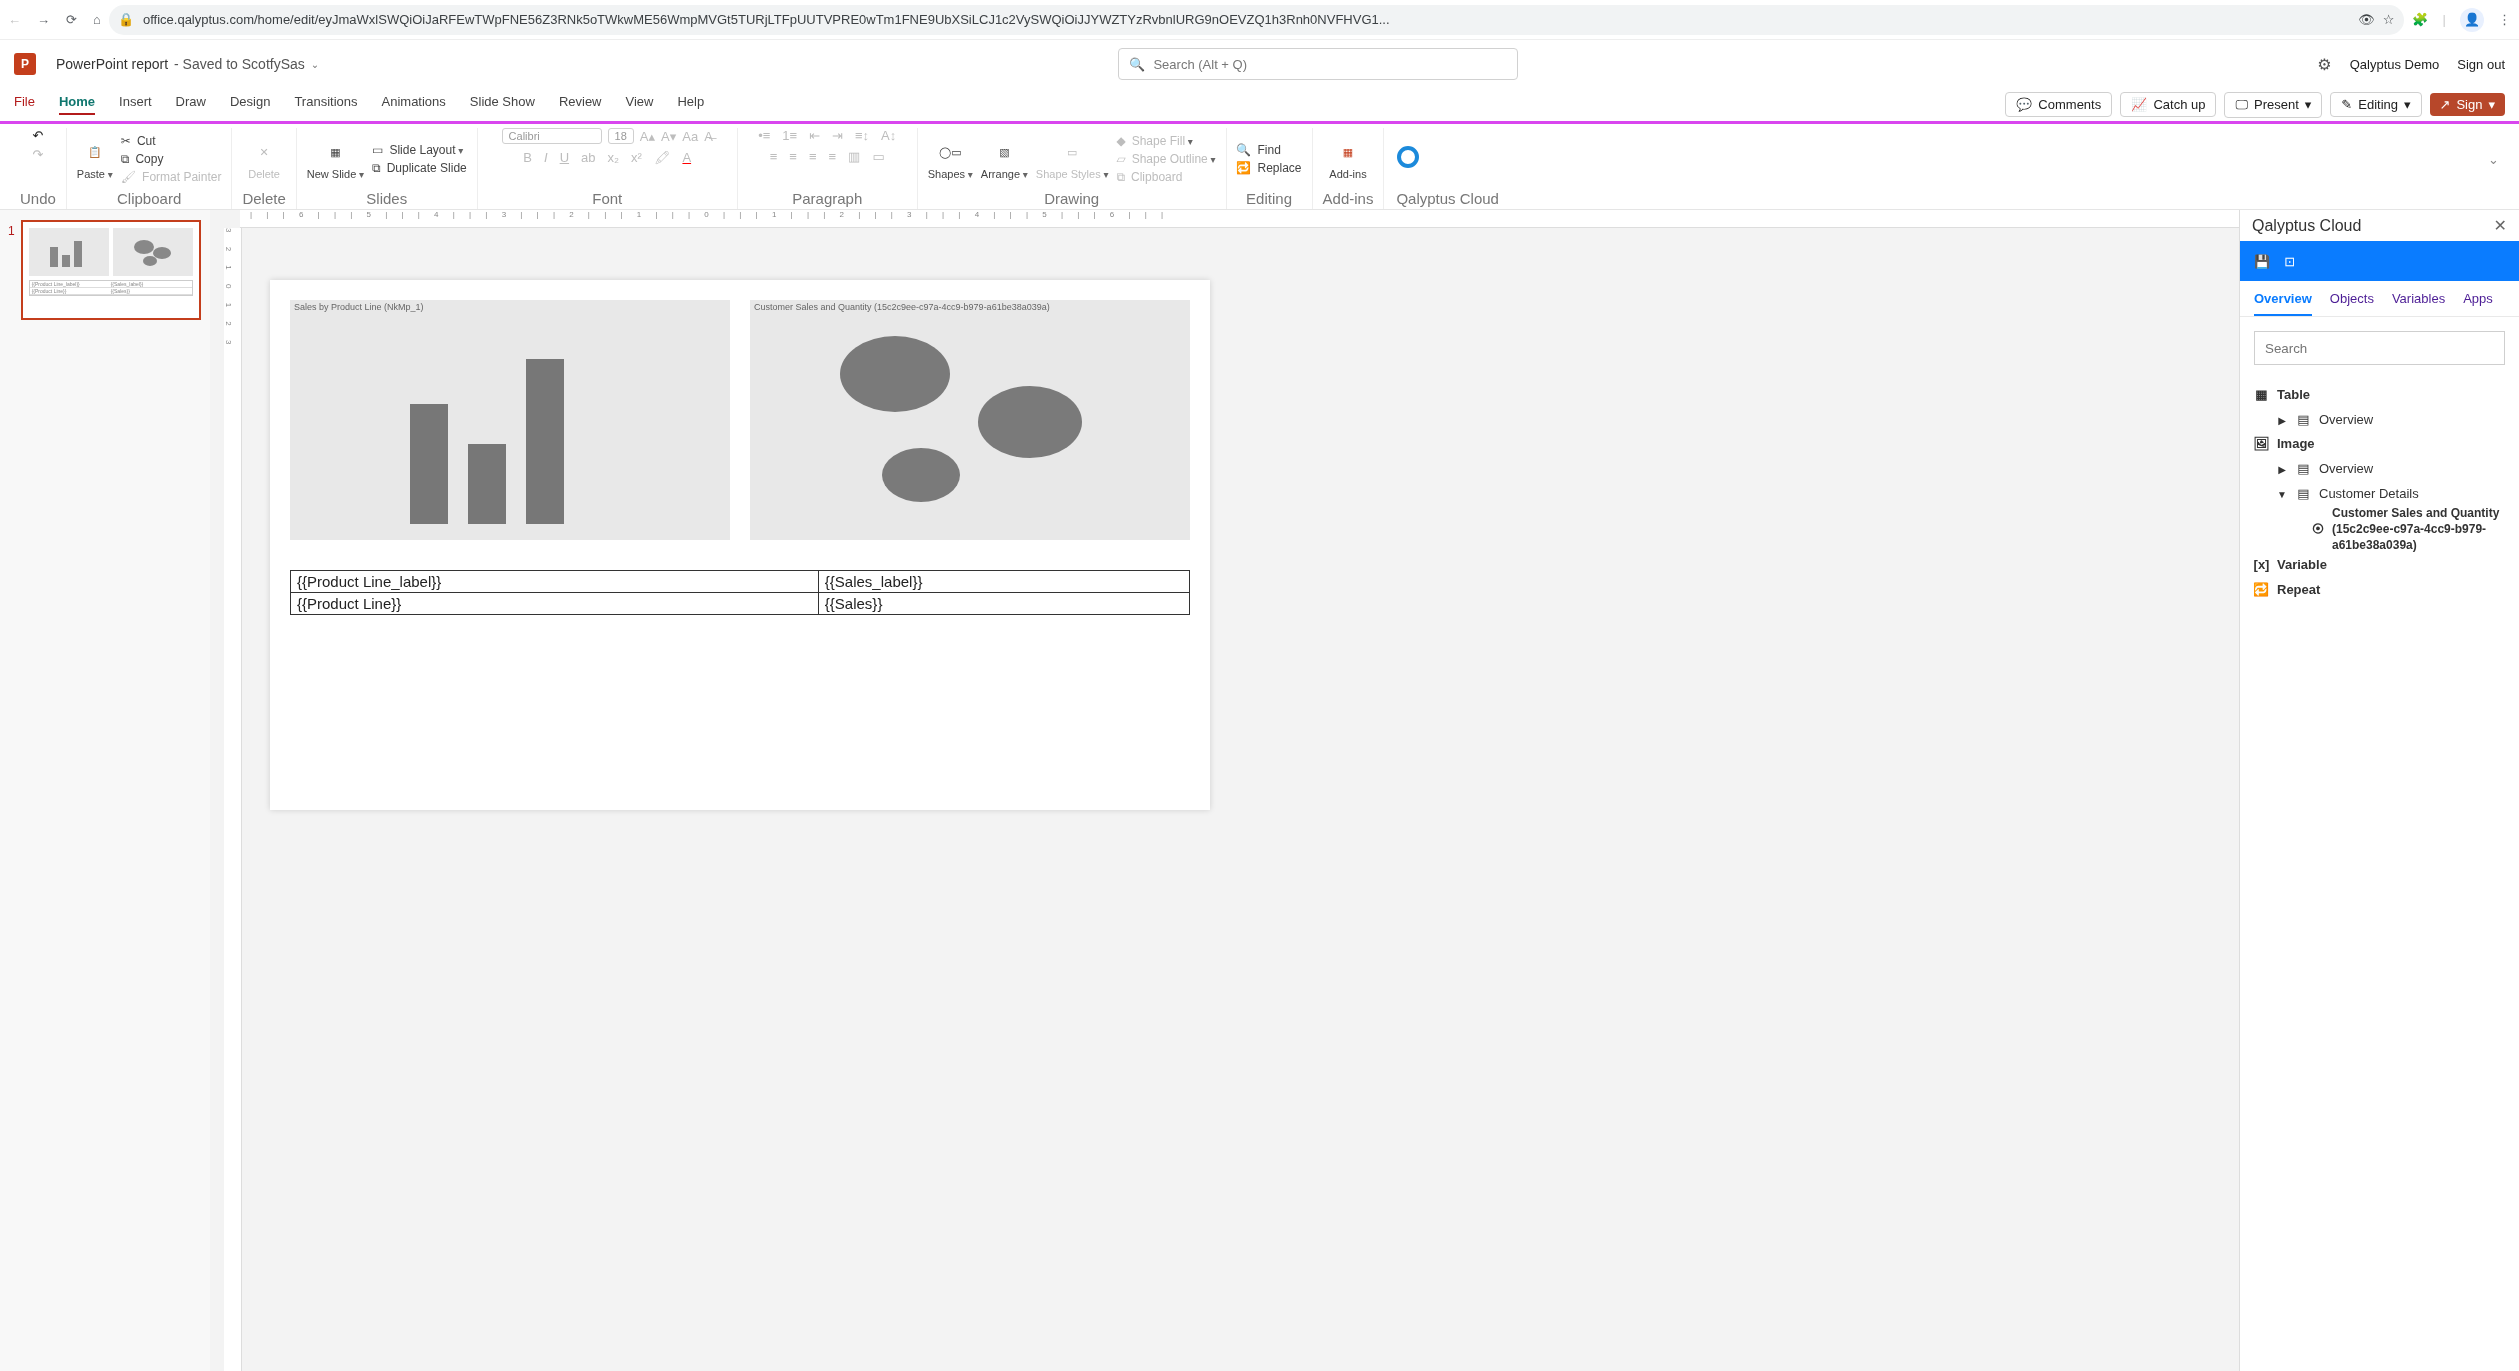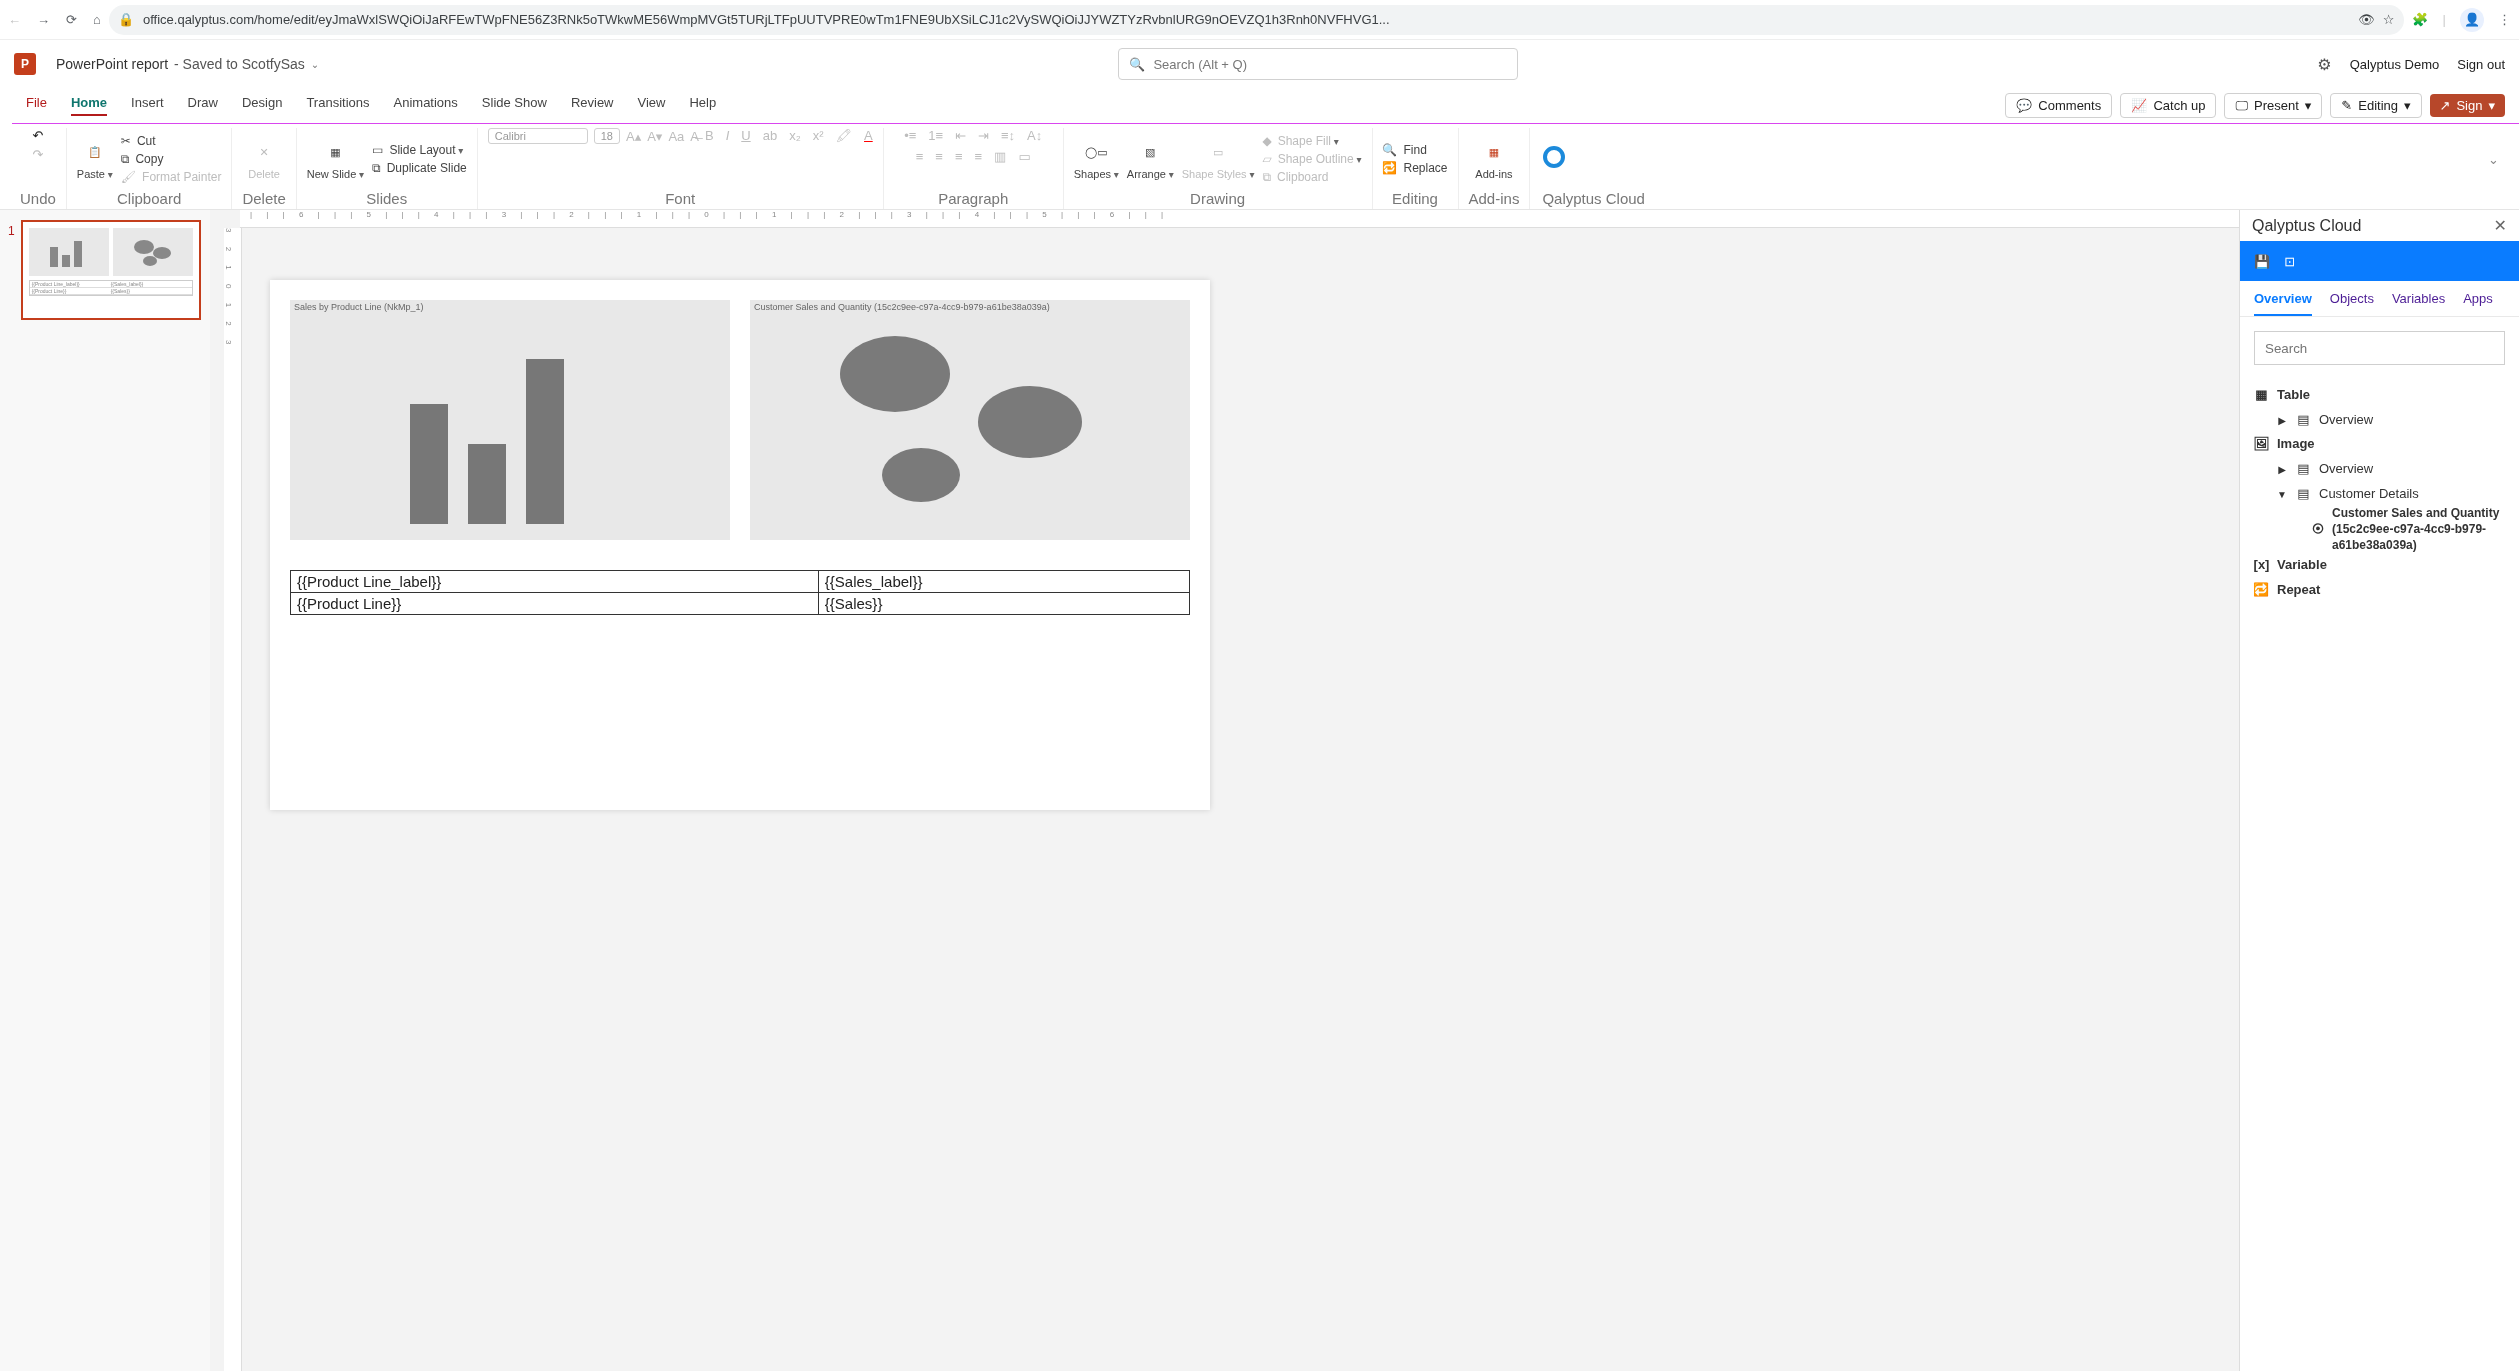--- a/index.html
+++ b/index.html
@@ -18,21 +18,21 @@
   .title-row { display:flex; align-items:center; height:48px; padding:0 14px; }
   .app-icon { width:22px; height:22px; background:#c43e1c; border-radius:3px; color:#fff; display:flex;align-items:center;justify-content:center;font-size:12px;font-weight:bold;margin-right:20px;}
   .doc-title { font-size:14px; color:#333; display:flex; align-items:center; gap:6px;}
   .doc-title .saved { color:#555;}
   .title-center{flex:1;display:flex;justify-content:center;}
   .search-box{width:400px;height:32px;border:1px solid #d1d1d1;border-radius:4px;display:flex;align-items:center;padding:0 10px;color:#777;gap:8px;}
   .title-right{display:flex;align-items:center;gap:18px;font-size:13px;}
   .gear{font-size:16px;color:#555;}
 
   
-  .ribbon-tabs{display:flex;align-items:center;padding:0 14px;height:36px;border-bottom:1px solid #d946ef;font-size:13px;margin-left:12px;}
+  .ribbon-tabs{display:flex;align-items:center;padding:0 14px;height:36px;border-bottom:3px solid #d946ef;font-size:13px;}
   .ribbon-tabs .tabs{display:flex;gap:24px;}
   .ribbon-tabs .tab{color:#444;cursor:pointer;}
   .ribbon-tabs .tab.active{color:#0f766e;border-bottom:2px solid #b31b1b;padding-bottom:4px;font-weight:600;}
   .ribbon-tabs .tab.file{color:#b31b1b;}
   .ribbon-tabs .right-cluster{margin-left:auto;display:flex;align-items:center;gap:8px;}
   .btn-lite{border:1px solid #d0d0d0;border-radius:4px;padding:4px 10px;display:flex;align-items:center;gap:6px;background:#fff;cursor:pointer;}
   .btn-share{background:#b7472a;color:#fff;border:none;}
 
   
   .ribbon{display:flex;padding:4px 10px 0 10px;height:86px;border-bottom:1px solid #e5e5e5;background:#fff;}
@@ -228,21 +228,21 @@
           </div>
         <div class="mini-item">
             <span>⧉</span>
             <span>Duplicate Slide</span>
           </div>
       </div>
     </div>
     <div class="label">Slides</div>
   </div>
   <div class="grp" style="min-width:260px;">
-    <div class="body" style="flex-direction:row;align-items:flex-start;gap:6px;">
+    <div class="body" style="flex-direction:column;align-items:center;gap:6px;">
       <div style="display:flex;gap:6px;align-items:center;">
         <span class="boxed" style="width:100px;display:inline-block;">Calibri</span>
         <span class="boxed">18</span>
         <span class="disabled-txt">A▴</span>
         <span class="disabled-txt">A▾</span>
         <span class="disabled-txt">Aa</span>
         <span class="disabled-txt">A̶</span>
       </div>
       <div style="display:flex;gap:12px;" class="disabled-txt">
         <span>B</span>

